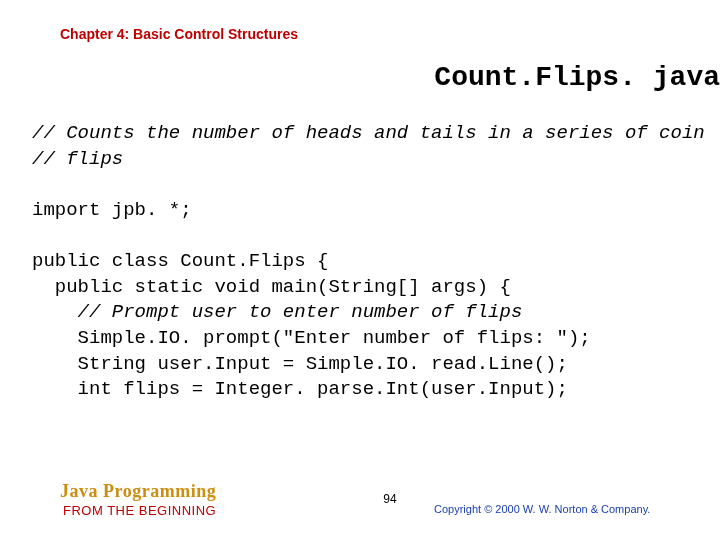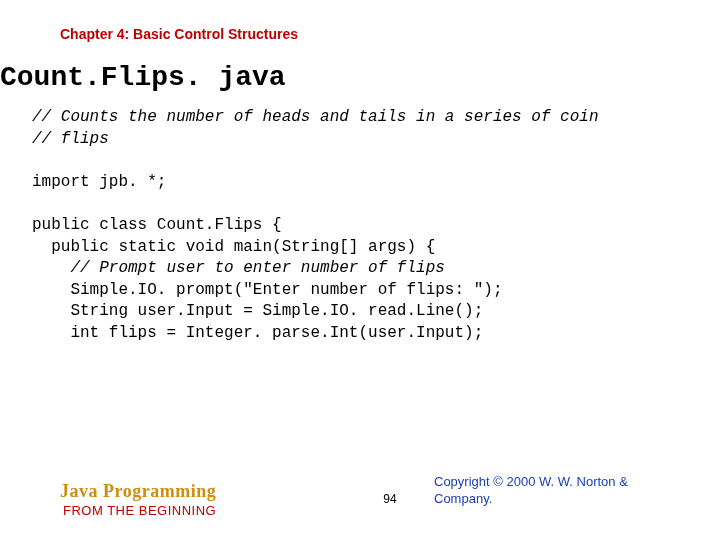--- a/index.html
+++ b/index.html
@@ -24,33 +24,33 @@
     left: 60px;
     color: #bf0000;
     font-weight: bold;
     font-size: 14px;
   }
   .title {
     position: absolute;
     top: 62px;
     left: 0;
     width: 720px;
-    text-align: left;
+    text-align: right;
     font-family: "Courier New", Courier, monospace;
     font-size: 28px;
     font-weight: bold;
     color: #000;
   }
   .code {
     position: absolute;
-    top: 107px;
+    top: 121px;
     left: 32px;
     right: 20px;
     font-family: "Courier New", Courier, monospace;
-    font-size: 16px;
+    font-size: 19px;
     line-height: 1.35;
     color: #000;
     white-space: pre;
   }
   .code .italic { font-style: italic; }
   .footer {
     position: absolute;
     bottom: 22px;
     left: 60px;
     right: 30px;
@@ -78,24 +78,24 @@
     text-align: center;
     font-size: 12px;
     color: #000;
   }
   .page-num-inner {
     display: inline-block;
     margin-left: 60px;
   }
   .copyright {
     position: absolute;
-    bottom: 32px;
+    bottom: 24px;
     right: 36px;
     width: 250px;
-    font-size: 13px;
+    font-size: 11px;
     color: #1a3fb0;
     line-height: 1.3;
   }
 </style>
 </head>
 <body>
 
 <div class="page">
 
   <div class="chapter">Chapter 4: Basic Control Structures</div>

